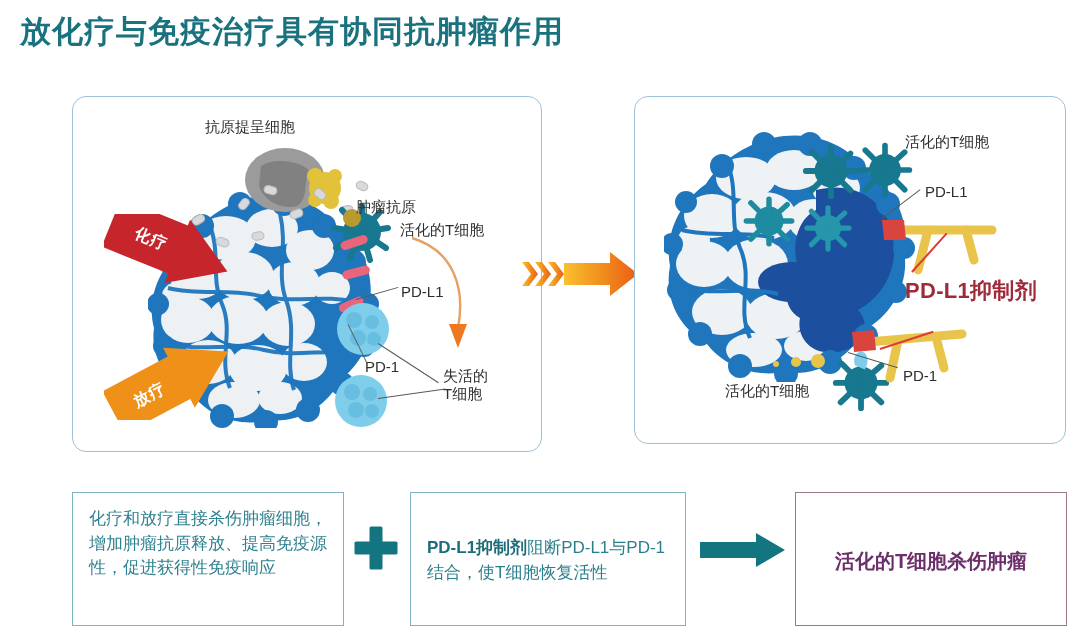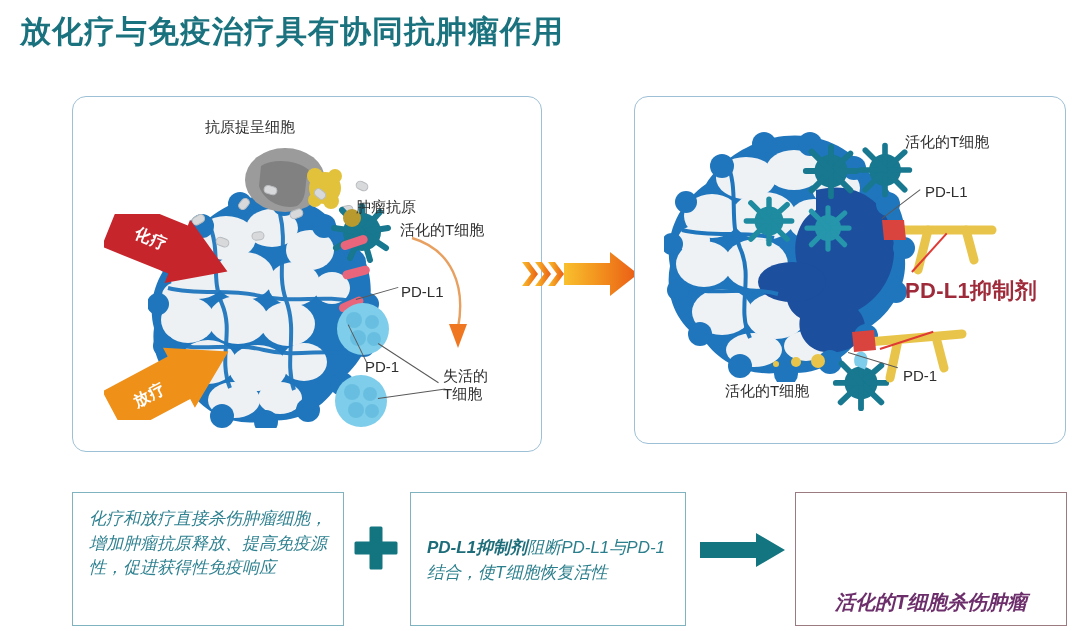--- a/index.html
+++ b/index.html
@@ -95,28 +95,27 @@
     height: 2.2px;
     transform-origin: 0 50%;
   }
 
   
   .bbox {
     position: absolute;
     background: #ffffff;
     border: 1.6px solid #7fb3c0;
     padding: 14px 16px 10px 16px;
-    font-style: italic;
   }
   #bbox1 { left: 72px;  top: 492px; width: 272px; height: 134px; }
   #bbox2 { left: 410px; top: 492px; width: 276px; height: 134px;
            display: flex; align-items: center; }
   #bbox3 { left: 795px; top: 492px; width: 272px; height: 134px;
            border-color: #9b7b80;
-           display: flex; align-items: flex-end; justify-content: center; }
+           display: flex; align-items: center; justify-content: center; }
 
   .bbox-text {
     font-size: 17px;
     line-height: 1.45;
     color: #2b7f8c;
   }
   #bbox1 .bbox-text { color: #2e8190; }
   #bbox2 .bbox-text { color: #2b7f8c; }
   #bbox2 .bbox-text b { color: #1c6c79; font-weight: bold; }
   #bbox3 .bbox-text {

